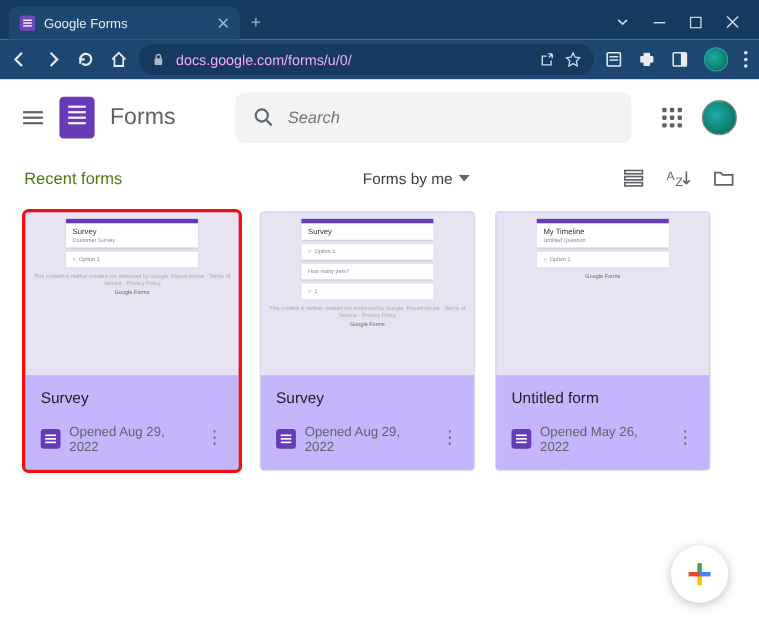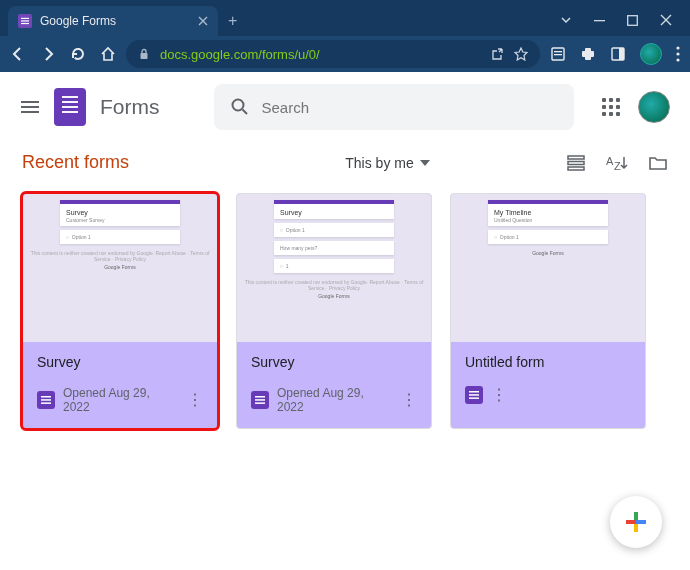--- a/index.html
+++ b/index.html
@@ -11,42 +11,42 @@
   .tab-favicon { width: 14px; height: 14px; background: #7248b9; border-radius: 2px; display: flex; align-items: center; justify-content: center; }
   .tab-favicon svg { width: 8px; height: 8px; }
   .tab-close { margin-left: auto; opacity: 0.8; cursor: pointer; }
   .new-tab { color: #9fb4cc; margin-left: 10px; font-size: 16px; padding-bottom: 6px; cursor: pointer; }
   .window-controls { margin-left: auto; display: flex; gap: 22px; padding: 0 18px 10px 0; color: #cfd8e3; align-items: center; }
   .window-controls span { cursor: pointer; font-size: 12px; }
   
   .toolbar { background: #1d4671; height: 36px; display: flex; align-items: center; padding: 0 10px; gap: 10px; }
   .nav-arrows { display: flex; gap: 14px; color: #e8eaed; align-items: center; }
   .nav-arrows span, .ext-icons span { cursor: pointer; display: flex; align-items: center; }
-  .omnibox { flex: 1; background: #163a5f; border-radius: 16px; height: 28px; display: flex; align-items: center; padding: 0 12px; color: #84cc16; font-size: 13px; gap: 10px; }
+  .omnibox { flex: 1; background: #163a5f; border-radius: 16px; height: 28px; display: flex; align-items: center; padding: 0 12px; color: #f0abfc; font-size: 13px; gap: 10px; }
   .omnibox .lock { opacity: 0.8; }
   .omnibox .url { flex: 1; }
   .ext-icons { display: flex; gap: 14px; color: #e8eaed; align-items: center; }
   .profile-avatar { width: 22px; height: 22px; border-radius: 50%; background: radial-gradient(circle at 40% 40%, #2aa, #064); border: 1px solid #2aa; }
   
   
   .app-header { display: flex; align-items: center; padding: 12px 20px; gap: 14px; }
   .menu-btn { cursor: pointer; color: #5f6368; }
   .app-logo { width: 32px; height: 38px; background: #673ab7; border-radius: 4px; position: relative; }
   .app-logo::before { content:''; position:absolute; left:8px; top:8px; width:16px; height:2px; background:#fff; box-shadow:0 5px 0 #fff, 0 10px 0 #fff, 0 15px 0 #fff; opacity:0.95; }
   .app-title { font-size: 21px; color: #5f6368; }
   .search-bar { margin-left: 40px; flex: 1; max-width: 360px; background: #f1f3f4; border-radius: 8px; height: 46px; display: flex; align-items: center; padding: 0 16px; gap: 12px; color: #5f6368; }
-  .search-bar input { border: none; background: transparent; font-size: 15px; color: #5f6368; outline: none; flex: 1; }
+  .search-bar input { border: none; background: transparent; font-size: 15px; color: #5f6368; outline: none; flex: 1; font-style: italic; }
   .header-right { margin-left: auto; display: flex; align-items: center; gap: 18px; }
   .apps-grid { width: 18px; height: 18px; display: grid; grid-template-columns: repeat(3,4px); grid-template-rows: repeat(3,4px); gap: 3px; cursor: pointer; }
   .apps-grid div { background: #5f6368; border-radius: 1px; }
   .user-avatar { width: 32px; height: 32px; border-radius: 50%; background: radial-gradient(circle at 40% 40%, #2aa, #064); border: 1px solid #888; cursor: pointer; }
   
   
   .recent-bar { display: flex; align-items: center; padding: 10px 22px 12px; }
-  .recent-title { font-size: 18px; color: #c2410c; }
+  .recent-title { font-size: 15px; color: #4d7c0f; }
   .owner-filter { margin-left: auto; margin-right: auto; display: flex; align-items: center; gap: 6px; font-size: 14px; color: #3c4043; cursor: pointer; padding-left: 80px;}
   .view-actions { display: flex; gap: 20px; color: #5f6368; align-items: center; }
   .view-actions span { cursor: pointer; }
   
   
   .forms-grid { display: flex; gap: 18px; padding: 8px 22px; }
   .form-card { width: 196px; border: 1px solid #dadce0; border-radius: 4px; overflow: hidden; cursor: pointer; background:#c4b5fd; }
   .form-card.highlighted { outline: 3px solid #e11; outline-offset: -1px; }
   .thumb { height: 148px; background: #e7e3f3; display: flex; flex-direction: column; align-items: center; padding-top: 6px; }
   .thumb-card { width: 120px; background: #fff; border-top: 4px solid #673ab7; padding: 5px 6px 3px; font-size: 6px; color: #333; box-shadow: 0 1px 2px rgba(0,0,0,0.12); margin-bottom: 4px; }
@@ -223,21 +223,21 @@
         <div></div>
         <div></div>
     </div>
     <div class="user-avatar"></div>
   </div>
 </div>
 
 <div class="recent-bar">
   <span class="recent-title">Recent forms</span>
   <div class="owner-filter">
-    <span>This by me</span>
+    <span>Forms by me</span>
     <span>
         <svg width="10" height="6" viewBox="0 0 10 6">
           <path d="M0 0 L5 6 L10 0 Z" fill="#5f6368"></path>
         </svg>
       </span>
   </div>
   <div class="view-actions">
     <span>
         <svg width="20" height="20" viewBox="0 0 20 20">
           <rect x="2" y="3" width="16" height="3" stroke="#5f6368" stroke-width="1.5" fill="none"></rect>
@@ -327,20 +327,21 @@
     <div class="card-meta">
       <div class="card-title">Untitled form</div>
       <div class="card-row">
         <span class="forms-badge">
             <svg viewBox="0 0 10 10">
               <rect x="0" y="1" width="10" height="1.5" fill="#fff"></rect>
               <rect x="0" y="4.2" width="10" height="1.5" fill="#fff"></rect>
               <rect x="0" y="7.4" width="10" height="1.5" fill="#fff"></rect>
             </svg>
           </span>
+        <span class="opened">Opened May 26, 2022</span>
         <span class="card-menu">⋮</span>
       </div>
     </div>
   </div>
 
 </div>
 
 <div class="fab">
   <div class="plus-icon">
     <div class="v v1"></div>

